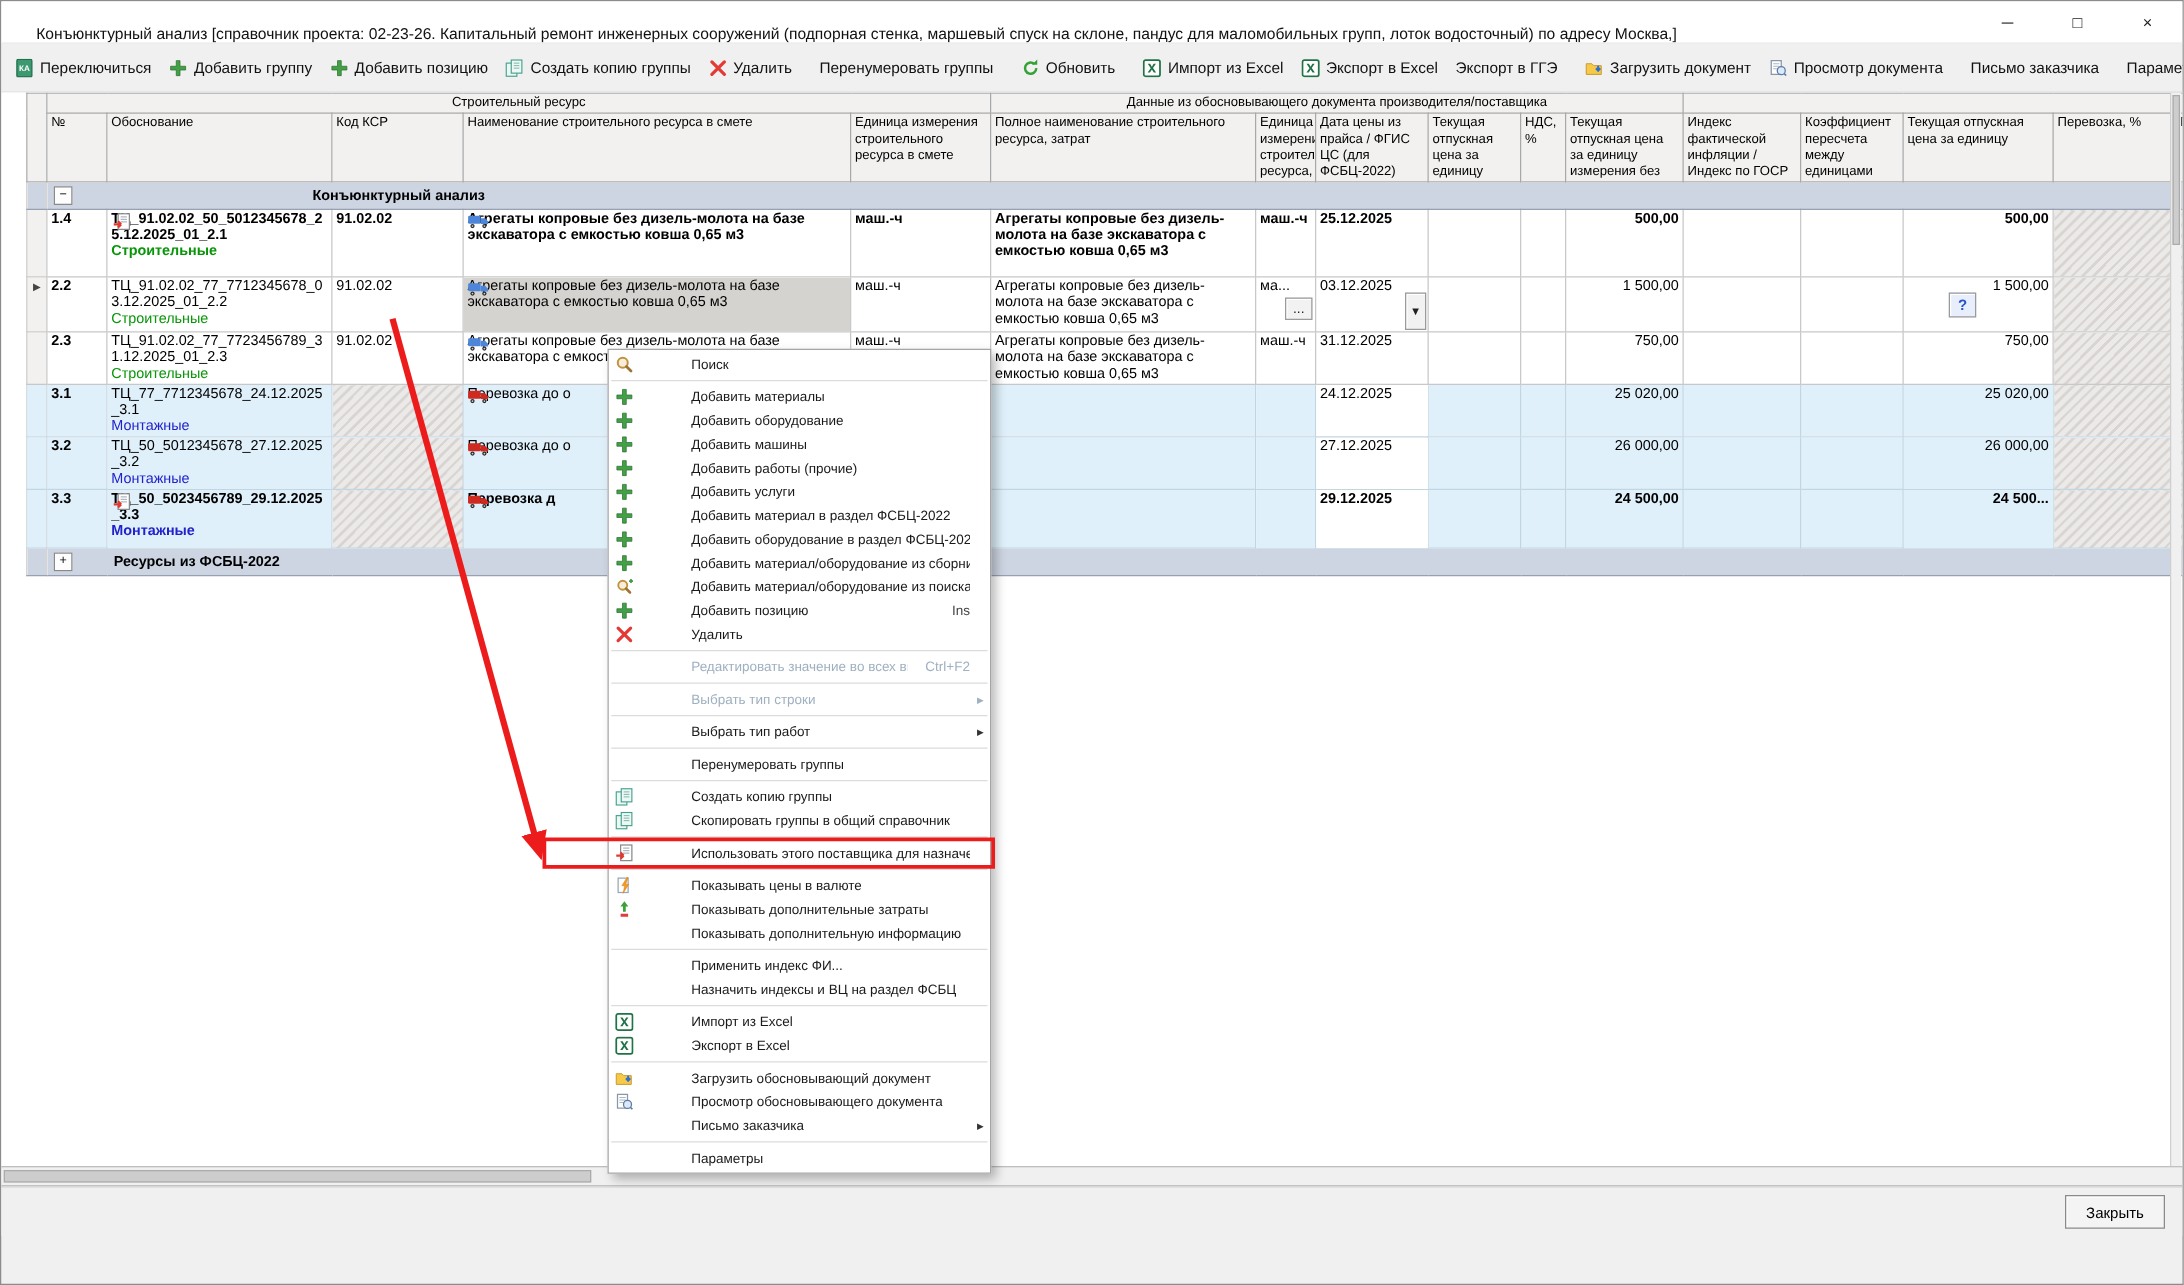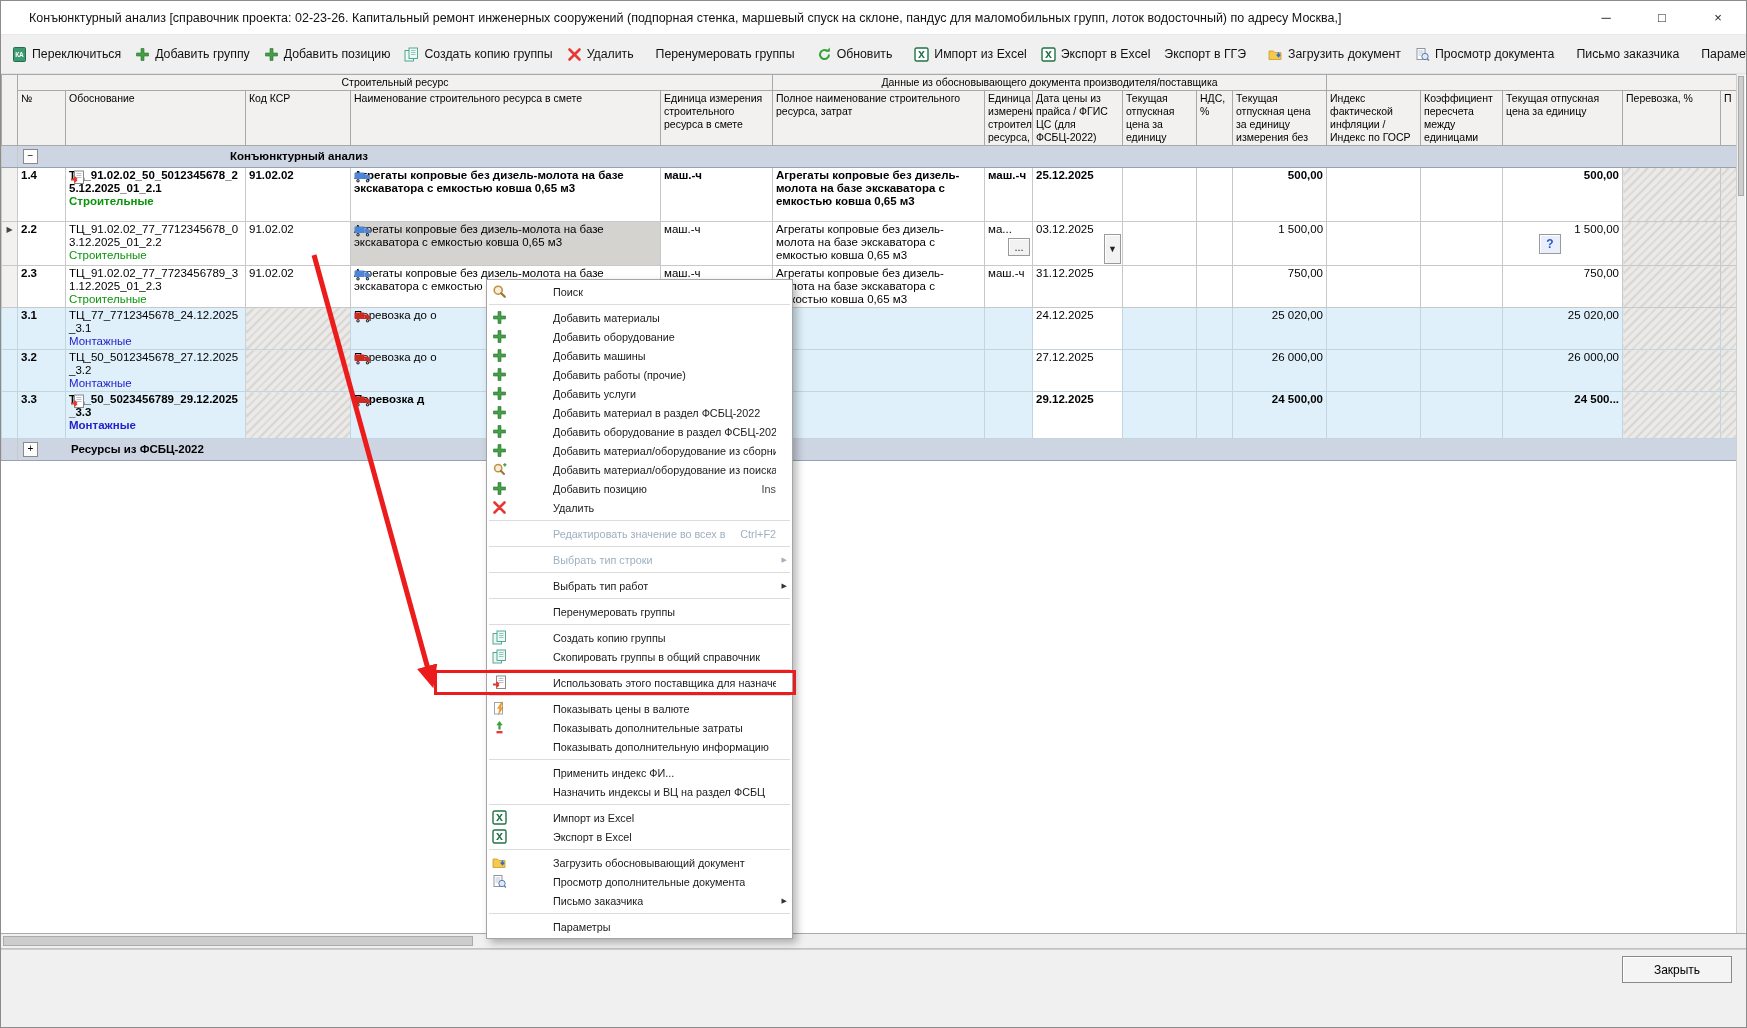--- a/index.html
+++ b/index.html
@@ -1,33 +1,33 @@
 <!DOCTYPE html>
 <html><head>
 <meta charset="utf-8">
 <style>
   html,body{margin:0;padding:0;background:#9a9a9a;font-family:"Liberation Sans",sans-serif;}
   .window{position:relative;width:1747px;height:1028px;background:#f0f0f0;border:1px solid #8c8c8c;box-sizing:border-box;overflow:hidden;}
 
   
-  .titlebar{height:34px;background:#ffffff;display:flex;align-items:center;padding-left:28px;font-size:12.5px;color:#111;border-bottom:1px solid #e8e8e8;box-sizing:border-box;}
+  .titlebar{height:34px;background:#ffffff;display:flex;align-items:flex-end;padding-left:28px;font-size:12.5px;color:#111;border-bottom:1px solid #e8e8e8;box-sizing:border-box;}
   .title-text{white-space:nowrap;overflow:hidden;}
   .wbtns{margin-left:auto;display:flex;height:100%;}
   .wbtn{width:56px;display:flex;align-items:center;justify-content:center;font-size:13px;color:#222;cursor:default;}
 
   
   .toolbar{height:39px;background:#f0f0f0;display:flex;align-items:center;padding:0 4px;font-size:12.3px;color:#111;border-bottom:1px solid #e2e2e2;box-sizing:border-box;}
   .tbtn{display:flex;align-items:center;gap:5px;padding:2px 7px;white-space:nowrap;border-radius:2px;}
   .tsep{width:1px;height:19px;background:#c6c6c6;margin:0 4px;}
   .ic{display:inline-flex;width:15px;height:15px;flex:0 0 auto;vertical-align:middle;}
   .ic svg{width:100%;height:100%;}
   .ic.truck{width:18px;height:12px;}
 
   
-  .grid-wrap{position:relative;height:860px;background:#ffffff;border-bottom:1px solid #a9a9a9;box-sizing:border-box;overflow:hidden;}
+  .grid-wrap{position:relative;height:860px;background:#ffffff;border-bottom:1px solid #a9a9a9;box-sizing:border-box;overflow:hidden;padding-left:20px;}
   table.grid{border-collapse:collapse;table-layout:fixed;width:1735px;font-size:11.5px;color:#000;}
   table.grid th,table.grid td{border:1px solid #c8c8c8;padding:1px 3px;vertical-align:top;overflow:hidden;box-sizing:border-box;line-height:13px;}
   table.grid thead th{background:#f2f1f0;font-weight:normal;font-size:10.5px;text-align:left;border-color:#a8a8a8;}
   th.ghead{text-align:center !important;height:16px;line-height:14px;font-size:11px;}
   th.chead{height:54px;}
   th.gutterh{background:#f2f1f0;}
   td.gutter{background:#f2f1f0;border-color:#b9b9b9;text-align:center;font-size:8px;color:#444;padding:0;}
   tr.bandrow td{background:#cdd5e2;border-top:1px solid #96a1b2;border-bottom:1px solid #96a1b2;height:22px;vertical-align:middle;}
   .band-label{font-weight:bold;font-size:11.5px;}
   .band-0 .band-label{margin-left:190px;}
@@ -57,21 +57,21 @@
   .vthumb{position:absolute;top:2px;left:1px;width:6px;height:120px;background:#cdcdcd;border:1px solid #ababab;box-sizing:border-box;}
   .hscroll{position:relative;height:14px;background:#f0f0f0;border-bottom:1px solid #c2c2c2;}
   .hthumb{position:absolute;top:2px;left:2px;width:470px;height:10px;background:#cdcdcd;border:1px solid #ababab;box-sizing:border-box;}
 
   
   .tabbar{height:27px;background:#f0f0f0;display:flex;align-items:flex-start;padding-left:4px;border-bottom:1px solid #d9d9d9;}
   .tab{height:21px;line-height:19px;font-size:11.5px;padding:0 10px;border:1px solid #8a8a8a;background:#f0f0f0;margin-right:2px;box-sizing:border-box;}
   .tab.active{border-top-color:#f0f0f0;margin-top:0;}
   .tab.inactive{background:#fbfbfb;margin-top:1px;box-shadow:inset 1px 1px 0 #ffffff;}
   .statusbar{height:40px;background:#f0f0f0;display:flex;align-items:center;justify-content:flex-end;padding-right:14px;border-top:1px solid #cfcfcf;box-sizing:border-box;}
-  .close-btn{width:110px;height:27px;background:#f4f4f4;border:1px solid #8a8a8a;box-shadow:inset 1px 1px 0 #ffffff;font-size:12px;font-family:"Liberation Sans",sans-serif;}
+  .close-btn{width:80px;height:27px;background:#f4f4f4;border:1px solid #8a8a8a;box-shadow:inset 1px 1px 0 #ffffff;font-size:12px;font-family:"Liberation Sans",sans-serif;}
 
   
   .ctxmenu{position:absolute;left:485px;top:278px;width:307px;background:#ffffff;border:1px solid #a5a5a5;box-shadow:4px 4px 8px rgba(0,0,0,.28);z-index:50;padding:2px 0;box-sizing:border-box;}
   .mi{position:relative;height:19px;display:flex;align-items:center;gap:6px;padding:0 16px 0 5px;font-size:10.8px;white-space:nowrap;color:#1a1a1a;}
   .mi .ic{width:15px;height:15px;flex:0 0 15px;}
   .mi .noic{width:15px;flex:0 0 15px;}
   .mi .lbl{overflow:hidden;padding-left:40px;}
   .mi .sc{margin-left:auto;padding-left:8px;color:#444;}
   .mi .sub{position:absolute;right:5px;font-size:7px;color:#333;}
   .mi.disabled{color:#9fb0c0;}
@@ -700,21 +700,21 @@
       </div>
       <div class="mi">
         <span class="ic">
           <svg viewBox="0 0 15 15">
             <rect x="2" y="1.5" width="8" height="11" fill="#fff" stroke="#8a97a8"></rect>
             <path d="M3.5 4h5M3.5 6h5M3.5 8h3" stroke="#aab6c4" stroke-width="0.8"></path>
             <circle cx="10" cy="9.5" r="3.2" fill="#dbe9fb" stroke="#5b7ba6"></circle>
             <path d="M12.3 11.8l1.6 1.6" stroke="#5b7ba6" stroke-width="1.4"></path>
           </svg>
         </span>
-        <span class="lbl">Просмотр дополнительные документа</span>
+        <span class="lbl">Просмотр обосновывающего документа</span>
       </div>
       <div class="mi">
         <span class="noic"></span>
         <span class="lbl">Письмо заказчика</span>
         <span class="sub">▶</span>
       </div>
       <div class="msep"></div>
       <div class="mi">
         <span class="noic"></span>
         <span class="lbl">Параметры</span>

